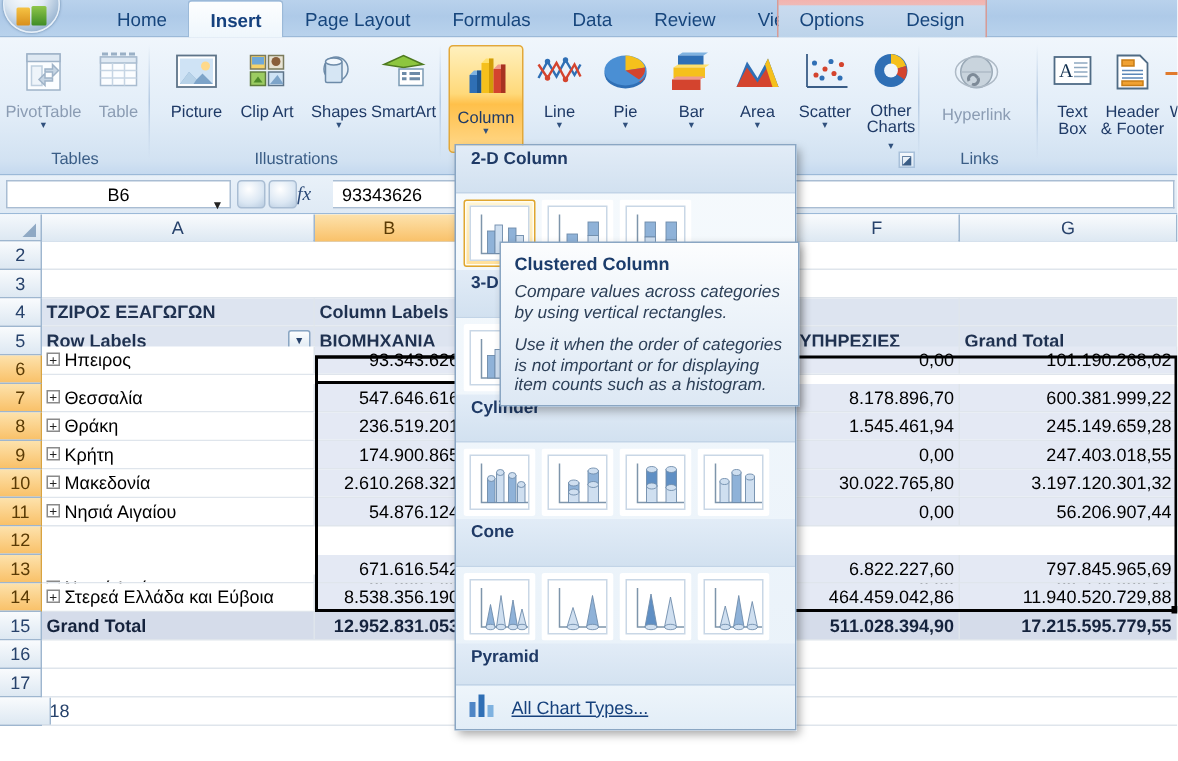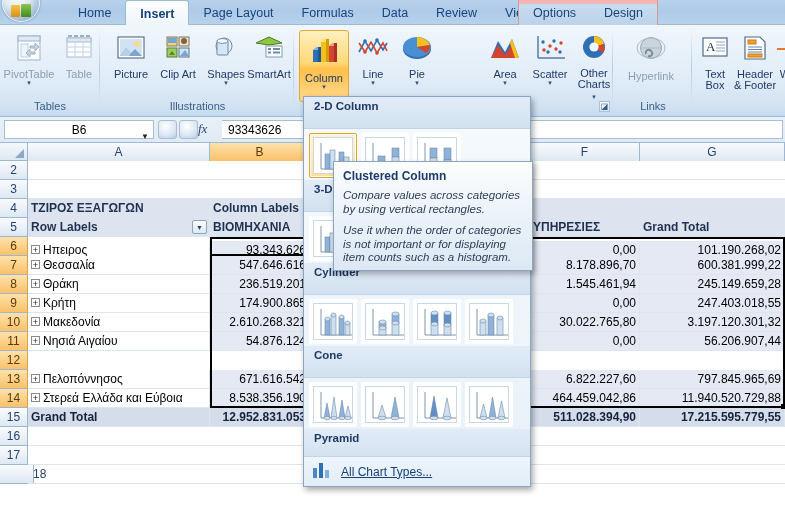--- a/index.html
+++ b/index.html
@@ -376,20 +376,36 @@
         <svg width="34" height="32" viewBox="0 0 34 32">
             <ellipse cx="17" cy="17" rx="14" ry="10" fill="#2f6fb5"></ellipse>
             <path d="M17 17 L17 7 A14 10 0 0 1 30 15 z" fill="#f5c01c"></path>
             <path d="M17 17 L30 15 A14 10 0 0 1 27 23 z" fill="#d4442e"></path>
             <ellipse cx="17" cy="15" rx="14" ry="10" fill="#4a8fd4"></ellipse>
             <path d="M17 15 L17 5 A14 10 0 0 1 30 13 z" fill="#f5c01c"></path>
             <path d="M17 15 L30 13 A14 10 0 0 1 26 21 z" fill="#d4442e"></path>
           </svg>
       </span>
       <span class="cap">Pie</span>
+      <span class="arw">▾</span>
+    </div>
+    <div class="btn" style="left:144px;top:6px;width:44px">
+      <span class="ico">
+        <svg width="34" height="32" viewBox="0 0 34 32">
+            <g>
+              <path d="M8 5 l3-2 h17 l-3 2z" fill="#7fb2e0"></path>
+              <rect x="8" y="5" width="17" height="7" fill="#2f6fb5"></rect>
+              <path d="M5 13 l3-2 h21 l-3 2z" fill="#ffe06a"></path>
+              <rect x="5" y="13" width="21" height="7" fill="#f5c01c"></rect>
+              <path d="M4 21 l3-2 h19 l-3 2z" fill="#f09b8c"></path>
+              <rect x="4" y="21" width="19" height="7" fill="#d4442e"></rect>
+            </g>
+          </svg>
+      </span>
+      <span class="cap">Bar</span>
       <span class="arw">▾</span>
     </div>
     <div class="btn" style="left:188px;top:6px;width:44px">
       <span class="ico">
         <svg width="34" height="32" viewBox="0 0 34 32">
             <path d="M3 26 L10 9 L17 20 L24 7 L31 26 z" fill="#2f6fb5"></path>
             <path d="M3 26 L10 13 L17 23 L24 12 L31 26 z" fill="#d4442e"></path>
             <path d="M24 7 L31 26 L27 26 L22 11z" fill="#f5c01c"></path>
           </svg>
       </span>
@@ -555,21 +571,21 @@
       </div>
       <div class="row" style="top: 57px;">
         <div class="cell pvt" style="left: 0px; width: 182px;"><span>Row Labels</span><div class="filterbtn">▼</div></div>
         <div class="cell pvt" style="left: 182px; width: 100px;">ΒΙΟΜΗΧΑΝΙΑ</div>
         <div class="cell pvt" style="left: 282px; width: 70px;"></div>
         <div class="cell pvt" style="left: 352px; width: 70px;"></div>
         <div class="cell pvt r" style="left: 422px; width: 80px;">ΜΟΣ</div>
         <div class="cell pvt" style="left: 502px; width: 110px;">ΥΠΗΡΕΣΙΕΣ</div>
         <div class="cell pvt" style="left: 612px; width: 145px;">Grand Total</div>
       </div>
-      <div class="row" style="top: 80px;">
+      <div class="row" style="top: 70px;">
         <div class="cell white" style="left: 0px; width: 182px;"><span class="plusbox">+</span><span>Ηπειρος</span></div>
         <div class="cell pvtv r" style="left: 182px; width: 100px;">93.343.626</div>
         <div class="cell pvtv r" style="left: 282px; width: 70px;"></div>
         <div class="cell pvtv r" style="left: 352px; width: 70px;"></div>
         <div class="cell pvtv r" style="left: 422px; width: 80px;">0,00</div>
         <div class="cell pvtv r" style="left: 502px; width: 110px;">0,00</div>
         <div class="cell pvtv r" style="left: 612px; width: 145px;">101.190.268,02</div>
       </div>
       <div class="row" style="top: 95px;">
         <div class="cell white" style="left: 0px; width: 182px;"><span class="plusbox">+</span><span>Θεσσαλία</span></div>
@@ -619,21 +635,20 @@
       <div class="row" style="top: 190px; margin-top: 32px;">
         <div class="cell white" style="left: 0px; width: 182px;"><span class="plusbox">+</span><span>Νησιά Ιονίου</span></div>
         <div class="cell pvtv r" style="left: 182px; width: 100px;">25.303.565</div>
         <div class="cell pvtv r" style="left: 282px; width: 70px;"></div>
         <div class="cell pvtv r" style="left: 352px; width: 70px;"></div>
         <div class="cell pvtv r" style="left: 422px; width: 80px;">0,00</div>
         <div class="cell pvtv r" style="left: 502px; width: 110px;">0,00</div>
         <div class="cell pvtv r" style="left: 612px; width: 145px;">29.776.930,15</div>
       </div>
       <div class="row" style="top: 209px;">
-        <div class="cell white" style="left: 0px; width: 182px;"><span class="plusbox">+</span><span>Πελοπόννησος</span></div>
         <div class="cell pvtv r" style="left: 182px; width: 100px;">671.616.542</div>
         <div class="cell pvtv r" style="left: 282px; width: 70px;"></div>
         <div class="cell pvtv r" style="left: 352px; width: 70px;"></div>
         <div class="cell pvtv r" style="left: 422px; width: 80px;">0,00</div>
         <div class="cell pvtv r" style="left: 502px; width: 110px;">6.822.227,60</div>
         <div class="cell pvtv r" style="left: 612px; width: 145px;">797.845.965,69</div>
       </div>
       <div class="row" style="top: 228px;">
         <div class="cell white" style="left: 0px; width: 182px;"><span class="plusbox">+</span><span>Στερεά Ελλάδα και Εύβοια</span></div>
         <div class="cell pvtv r" style="left: 182px; width: 100px;">8.538.356.190</div>

